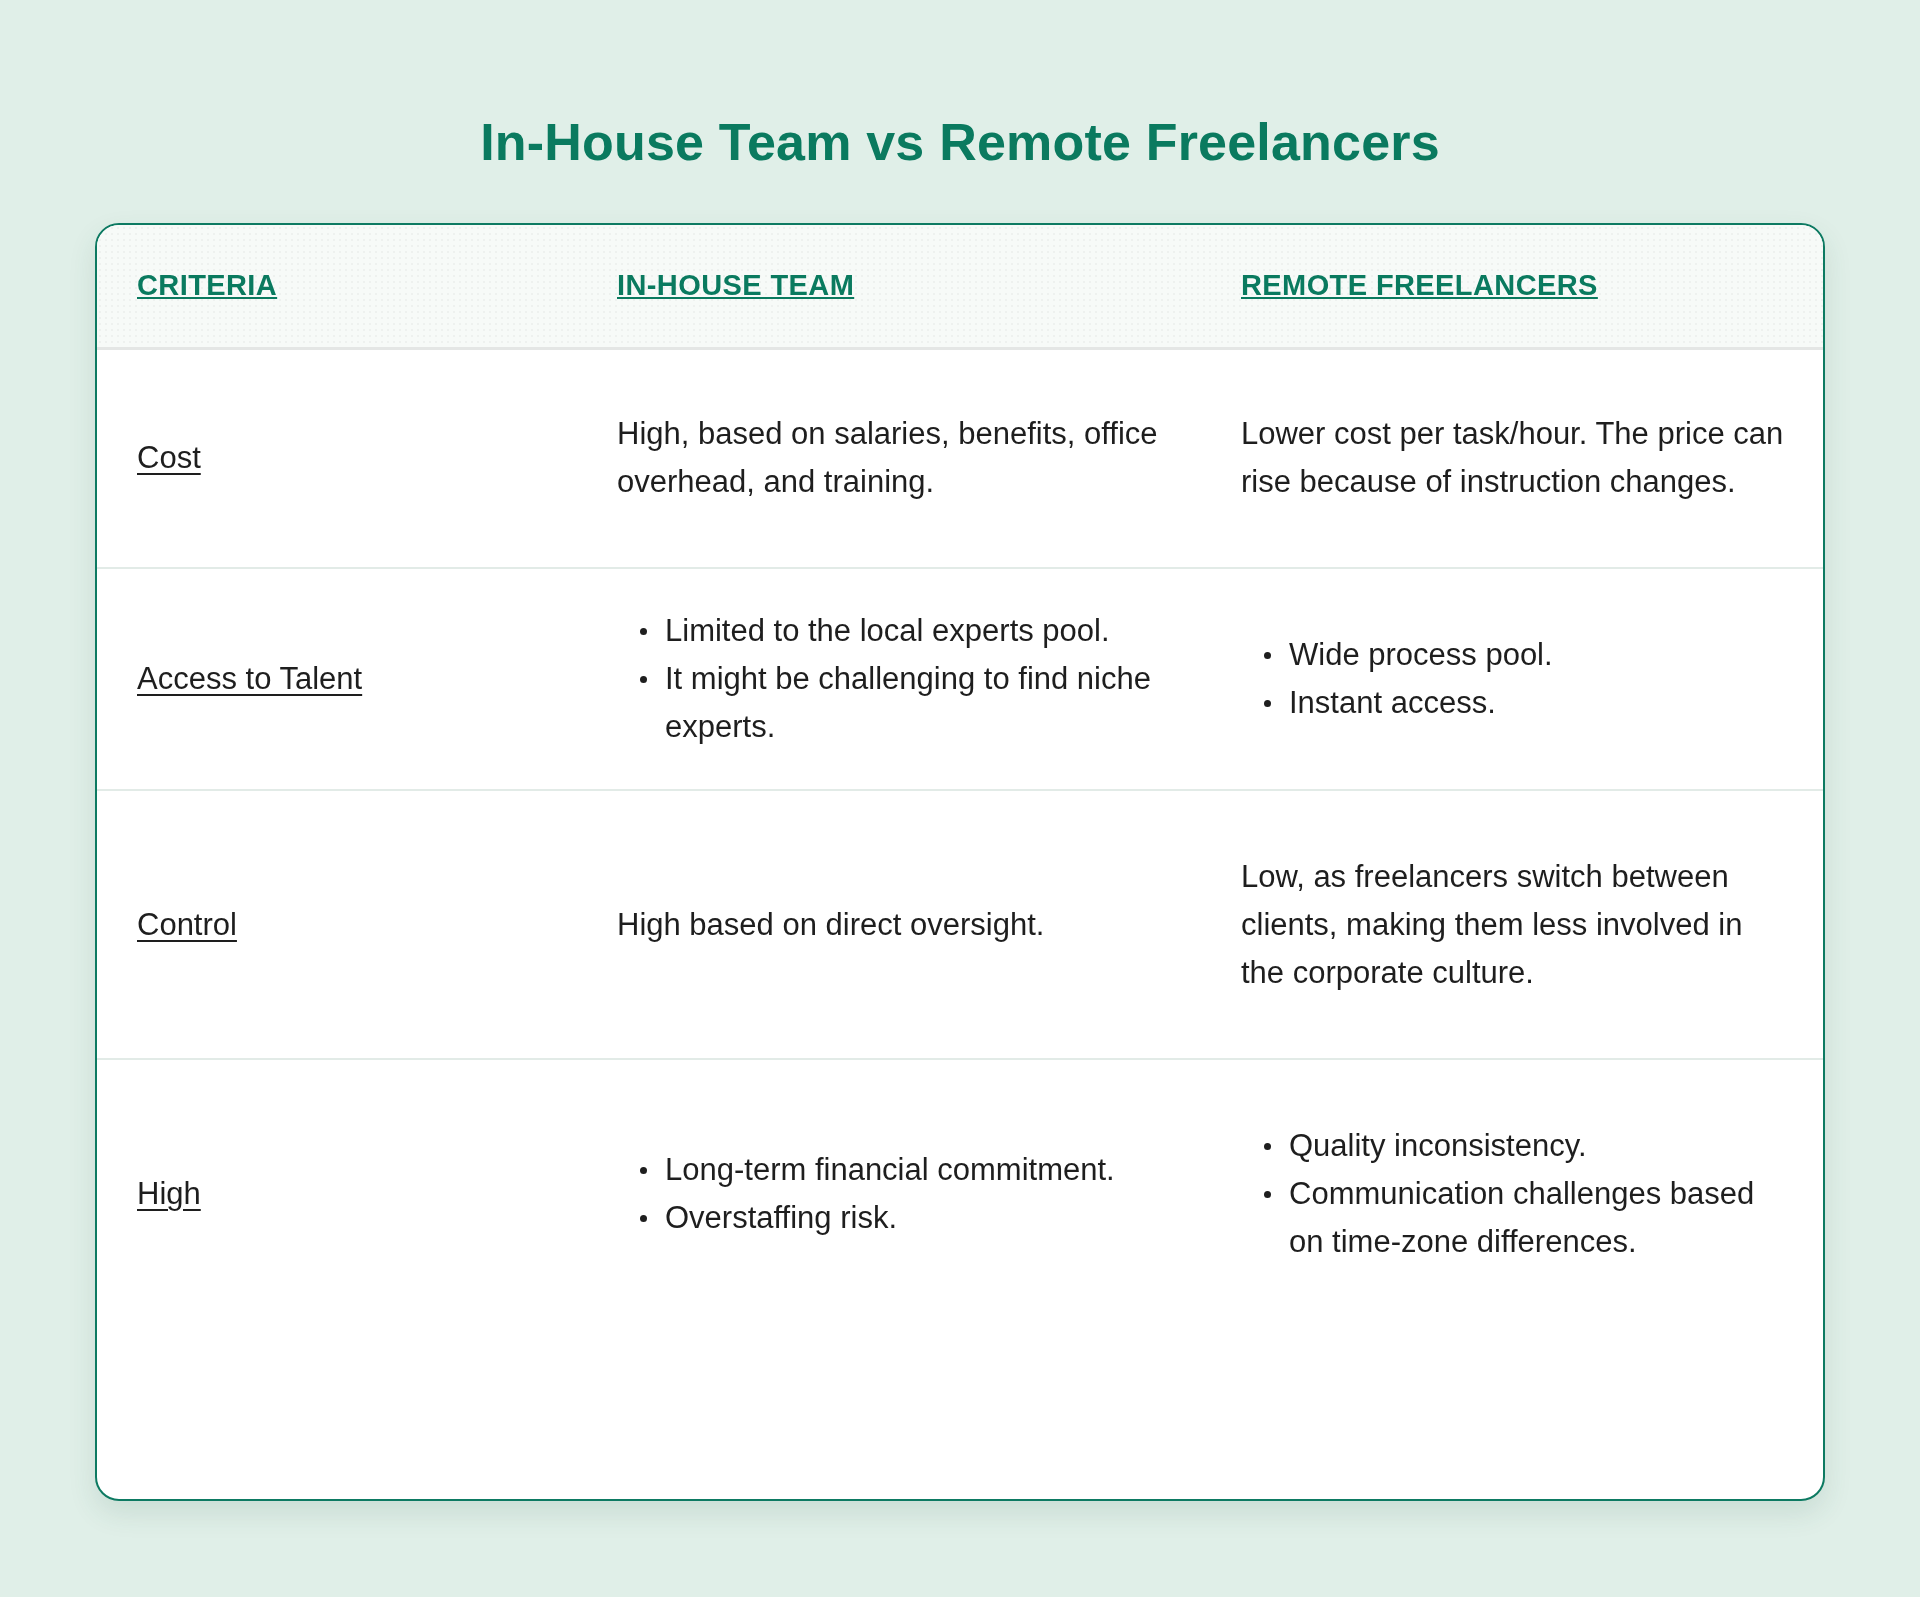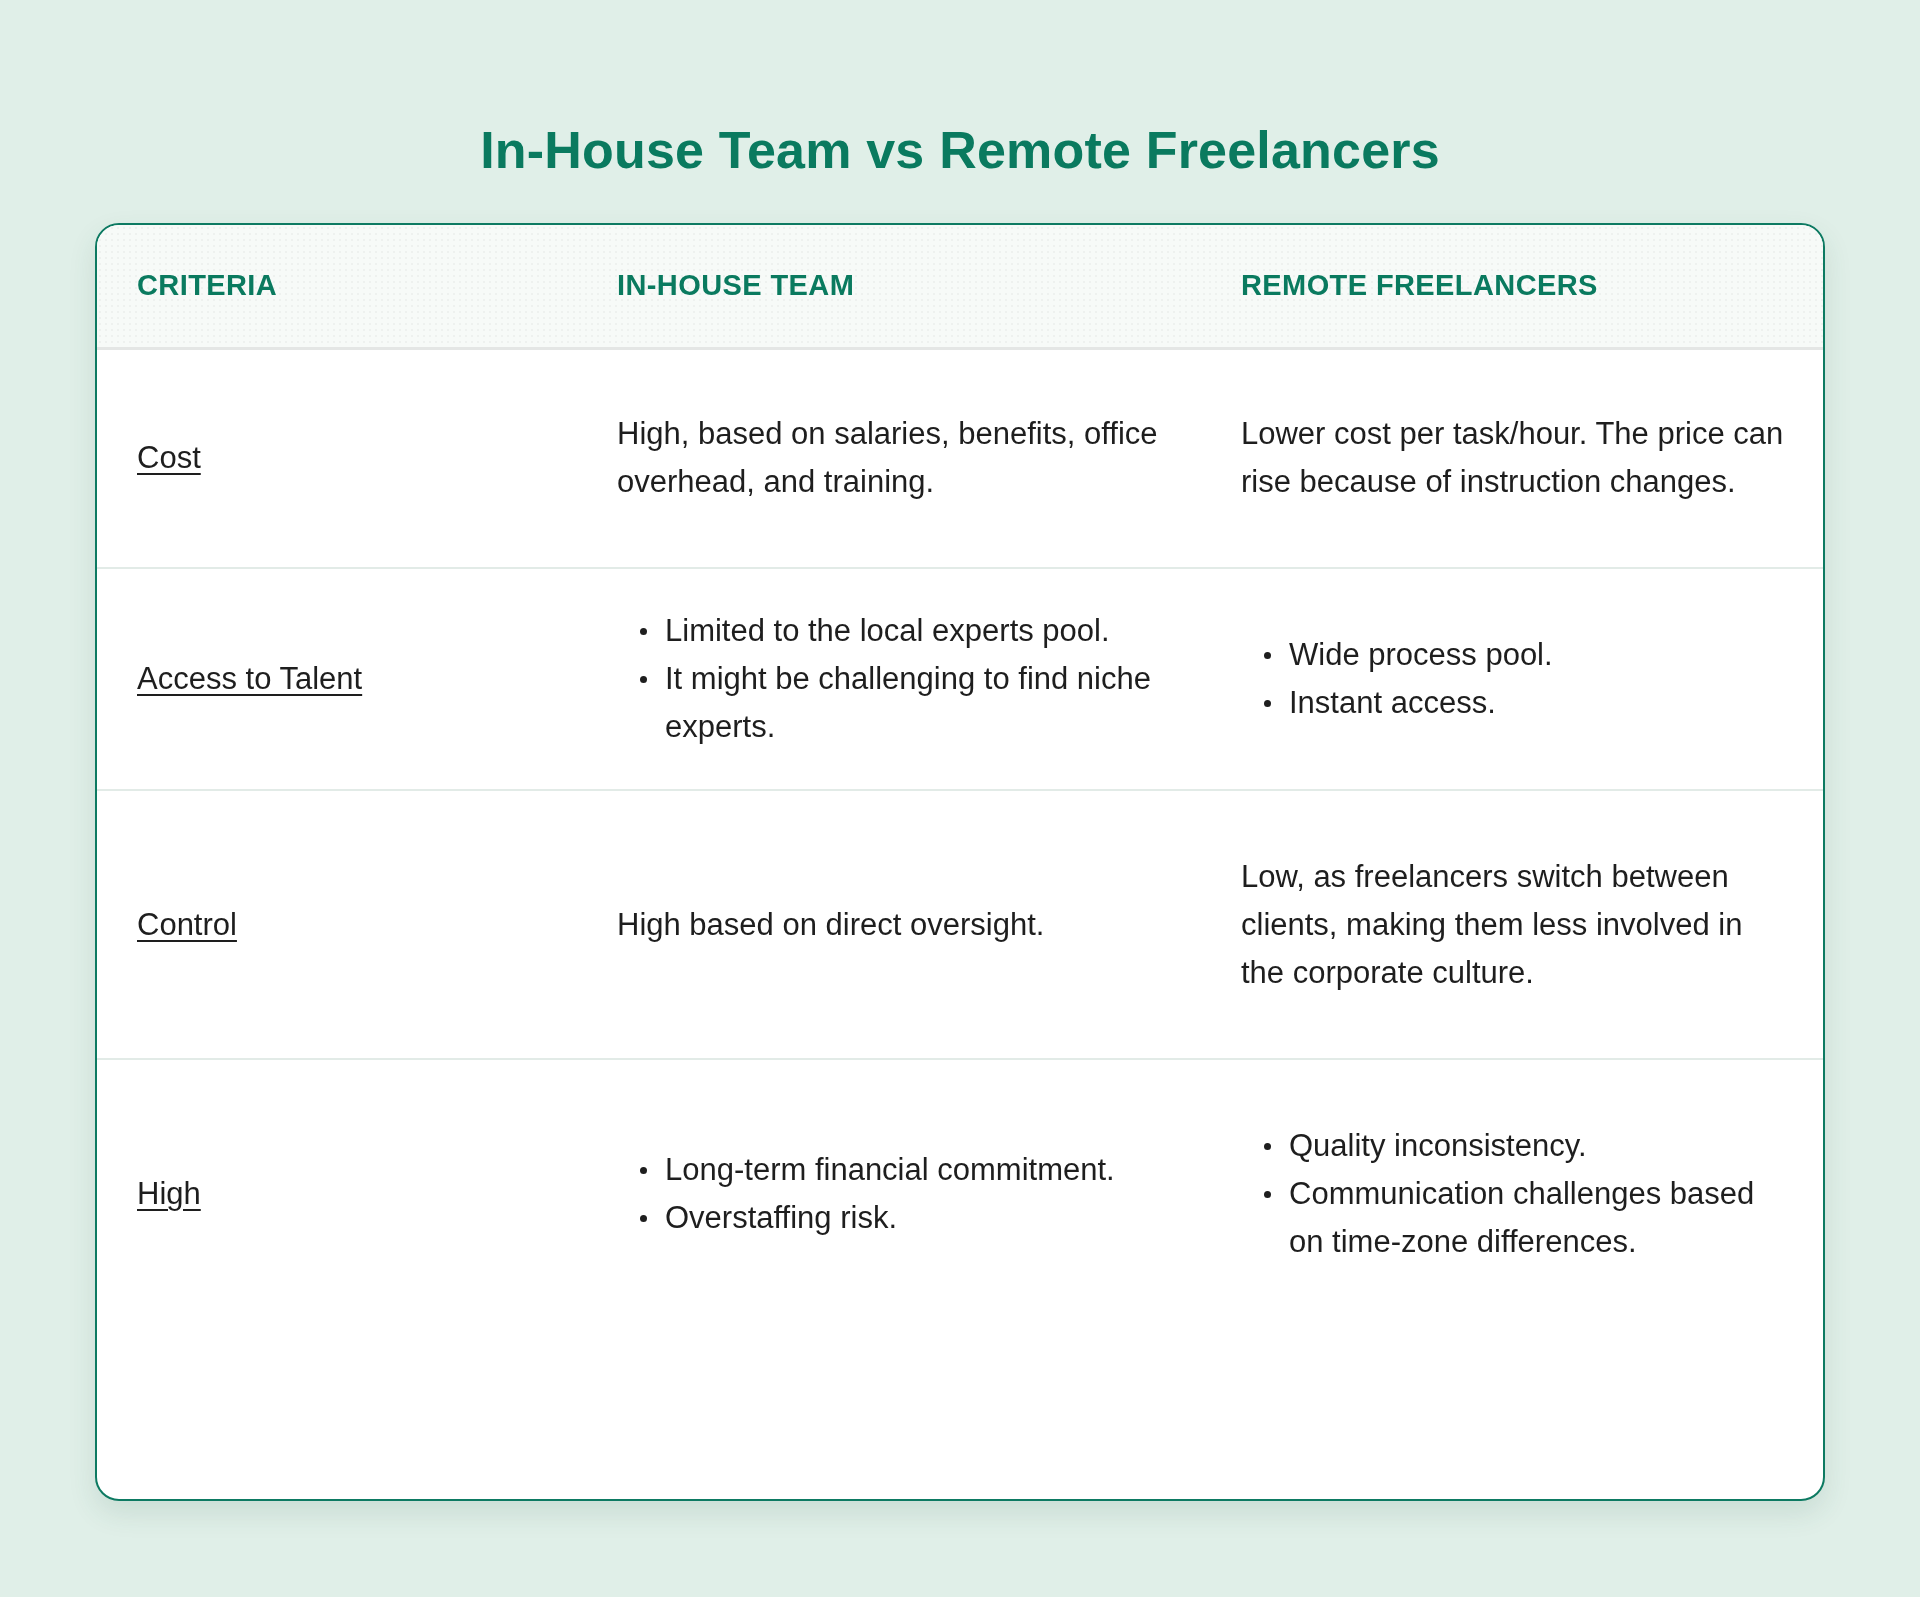--- a/index.html
+++ b/index.html
@@ -13,21 +13,21 @@
       font-family: "Liberation Sans", "DejaVu Sans", sans-serif;
       color: #1c1c1c;
       position: relative;
       overflow: hidden;
     }
     .page-title {
       position: absolute;
       left: 0;
       right: 0;
       top: 102px;
-      margin: 16px;
+      margin: 8px;
       text-align: center;
       font-size: 52px;
       line-height: 64px;
       font-weight: 700;
       color: #0a7a5f;
       letter-spacing: 0.2px;
     }
     .card {
       position: absolute;
       left: 95px;
@@ -56,20 +56,21 @@
       border-bottom: 3px solid #e4e6e5;
     }
     .header-row th {
       text-align: left;
       font-size: 29px;
       font-weight: 700;
       color: #0a7a5f;
       letter-spacing: 0.4px;
       padding: 0 30px 0 40px;
       vertical-align: middle;
+      text-decoration: underline;
     }
     .table td {
       font-size: 31px;
       line-height: 48px;
       padding: 38px 30px 38px 40px;
       vertical-align: middle;
       color: #1e1e1e;
     }
     .table tbody tr {
       border-bottom: 2px solid #e2ebe7;

